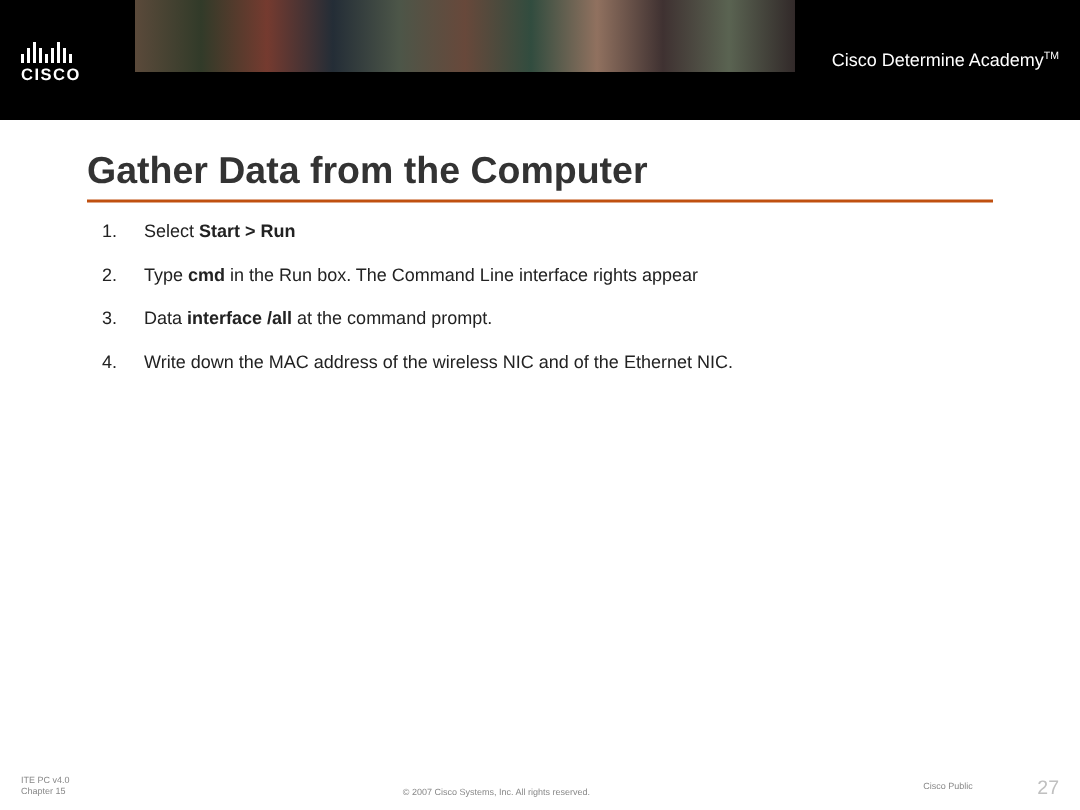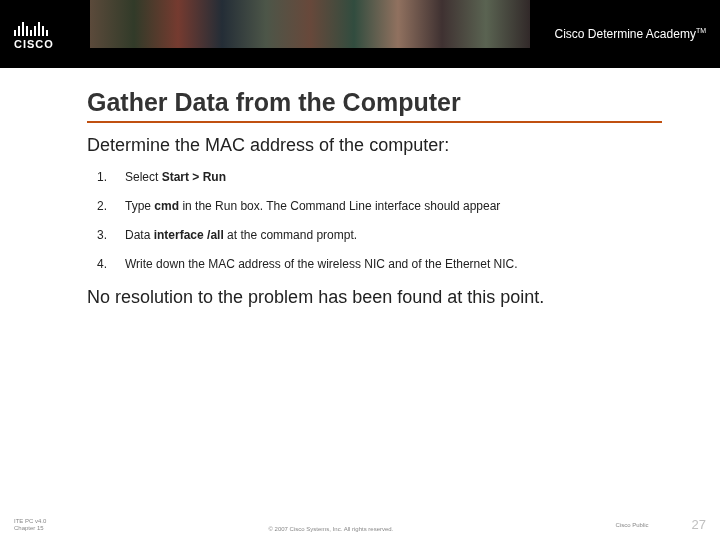--- a/index.html
+++ b/index.html
@@ -5,21 +5,21 @@
     * { margin: 0; padding: 0; box-sizing: border-box; }
     body {
       width: 720px;
       height: 540px;
       font-family: Arial, Helvetica, sans-serif;
       background: #fff;
       position: relative;
       overflow: hidden;
     }
     .header {
-      height: 68px;
+      height: 80px;
       background: #000;
       position: relative;
       display: flex;
       align-items: center;
       justify-content: space-between;
     }
     .header-photo-strip {
       position: absolute;
       top: 0;
       left: 90px;
@@ -64,21 +64,21 @@
     .academy-text {
       position: relative;
       z-index: 2;
       color: #fff;
       font-size: 12px;
       margin-right: 14px;
       white-space: nowrap;
     }
     .academy-tm { font-size: 7px; vertical-align: super; }
     .content {
-      padding: 20px 58px 0 87px;
+      padding: 20px 58px 0 58px;
     }
     .title {
       font-size: 25px;
       font-weight: bold;
       color: #333;
       border-bottom: 2px solid #c05010;
       padding-bottom: 4px;
       margin-bottom: 12px;
     }
     .subtitle {
@@ -159,39 +159,37 @@
     </div>
     <div class="cisco-text">CISCO</div>
   </div>
   <div class="academy-text">
     <span>Cisco Determine Academy</span><span class="academy-tm">TM</span>
   </div>
 </div>
 
 <div class="content">
   <div class="title">Gather Data from the Computer</div>
-  <div class="subtitle">Determine the MAC address of the computer:</div>
 
   <ol class="steps">
     <li>
       <span>Select </span><span class="bold">Start &gt; Run</span><span></span>
     </li>
     <li>
-      <span>Type </span><span class="bold">cmd</span><span> in the Run box. The Command Line interface should appear</span>
+      <span>Type </span><span class="bold">cmd</span><span> in the Run box. The Command Line interface rights appear</span>
     </li>
     <li>
       <span>Data </span><span class="bold">interface /all</span><span> at the command prompt.</span>
     </li>
     <li>
       <span>Write down the MAC address of the wireless NIC and of the Ethernet NIC.</span><span class="bold"></span><span></span>
     </li>
   </ol>
 
   <div class="conclusion">
-    <span>No resolution to the problem has been found at this point.</span>
   </div>
 </div>
 
 <div class="footer">
   <div class="footer-left">
     <div>ITE PC v4.0</div>
     <div>Chapter 15</div>
   </div>
   <div class="footer-center">© 2007 Cisco Systems, Inc. All rights reserved.</div>
   <div class="footer-right">

